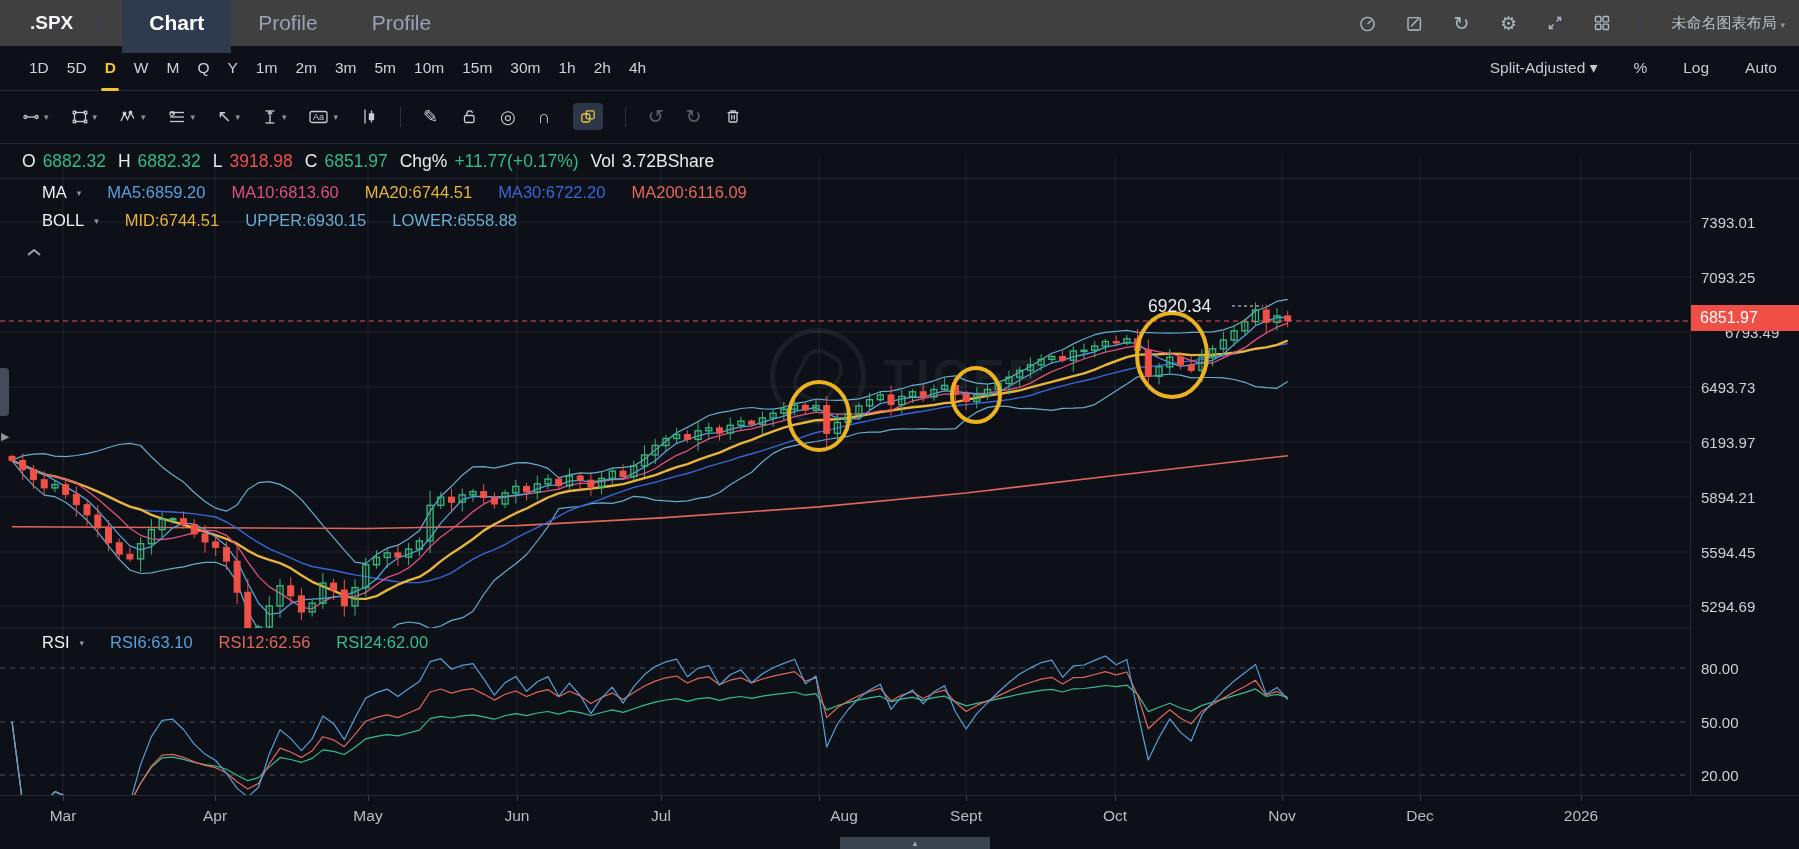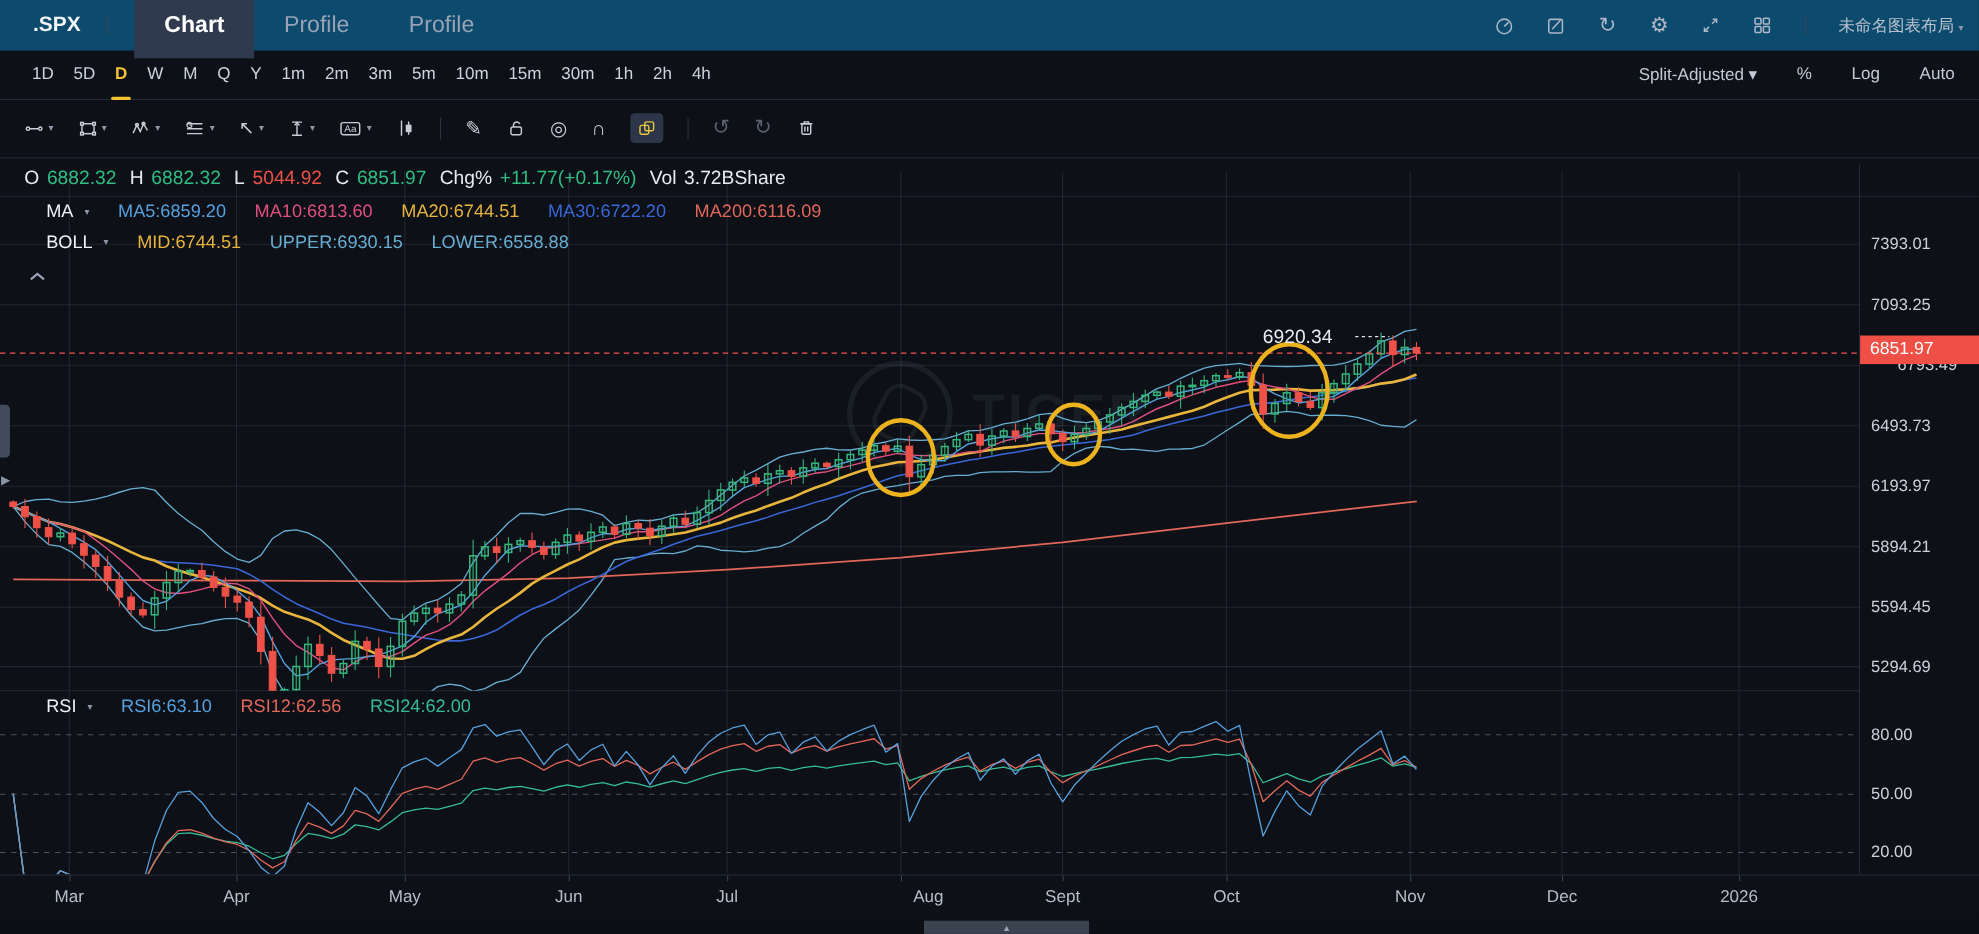--- a/index.html
+++ b/index.html
@@ -1,19 +1,19 @@
 <!DOCTYPE html>
 <html><head>
 <meta charset="utf-8">
 <style>
   html,body{margin:0;padding:0;background:#0d1016;}
   #app{position:relative;width:1799px;height:849px;background:#0d1016;overflow:hidden;
        font-family:"Liberation Sans","DejaVu Sans",sans-serif;color:#c6ccd8;}
   
-  #header{position:absolute;left:0;top:0;width:1799px;height:46px;background:#0c4a6e;display:flex;align-items:center;}
+  #header{position:absolute;left:0;top:0;width:1799px;height:46px;background:#404040;display:flex;align-items:center;}
   #symbol{font-size:19px;font-weight:700;color:#f2f4f8;margin-left:30px;}
   .hsep{width:1px;height:18px;background:#3a4354;margin:0 24px;}
   .tab{height:60px;display:flex;align-items:center;padding:0 27px;font-size:21px;color:#9aa3b5;cursor:pointer;}
   .tab.active{background:#2f3a4e;color:#ffffff;font-weight:700;}
   #hicons{margin-left:auto;display:flex;align-items:center;gap:27px;margin-right:14px;}
   .hicon{width:20px;height:20px;display:flex;align-items:center;justify-content:center;color:#aeb6c6;font-size:17px;}
   .hicon svg{stroke:#aeb6c6;fill:none;stroke-width:1.4;}
   #layout-name{font-size:15px;color:#b9c0cc;white-space:nowrap;}
   .caret{font-size:9px;color:#8e97a8;margin-left:4px;}
   
@@ -249,21 +249,21 @@
         </svg>
       </span>
   </div>
 
   <div id="quotebar">
       <span class="lbl">O</span>
       <span class="up" style="margin-right: 5px;">6882.32</span>
       <span class="lbl">H</span>
       <span class="up" style="margin-right: 5px;">6882.32</span>
       <span class="lbl">L</span>
-      <span class="dn" style="margin-right: 5px;">5044.92</span>
+      <span class="dn" style="margin-right: 5px;">3918.98</span>
       <span class="lbl">C</span>
       <span class="up" style="margin-right: 5px;">6851.97</span>
       <span class="lbl">Chg%</span>
       <span class="up" style="margin-right: 5px;">+11.77(+0.17%)</span>
       <span class="lbl">Vol</span>
       <span class="lbl">3.72BShare</span>
     </div>
   <div class="row-divider" style="top:178px;"></div>
 
   <div class="indrow" style="top:183px;" id="ma-row">

